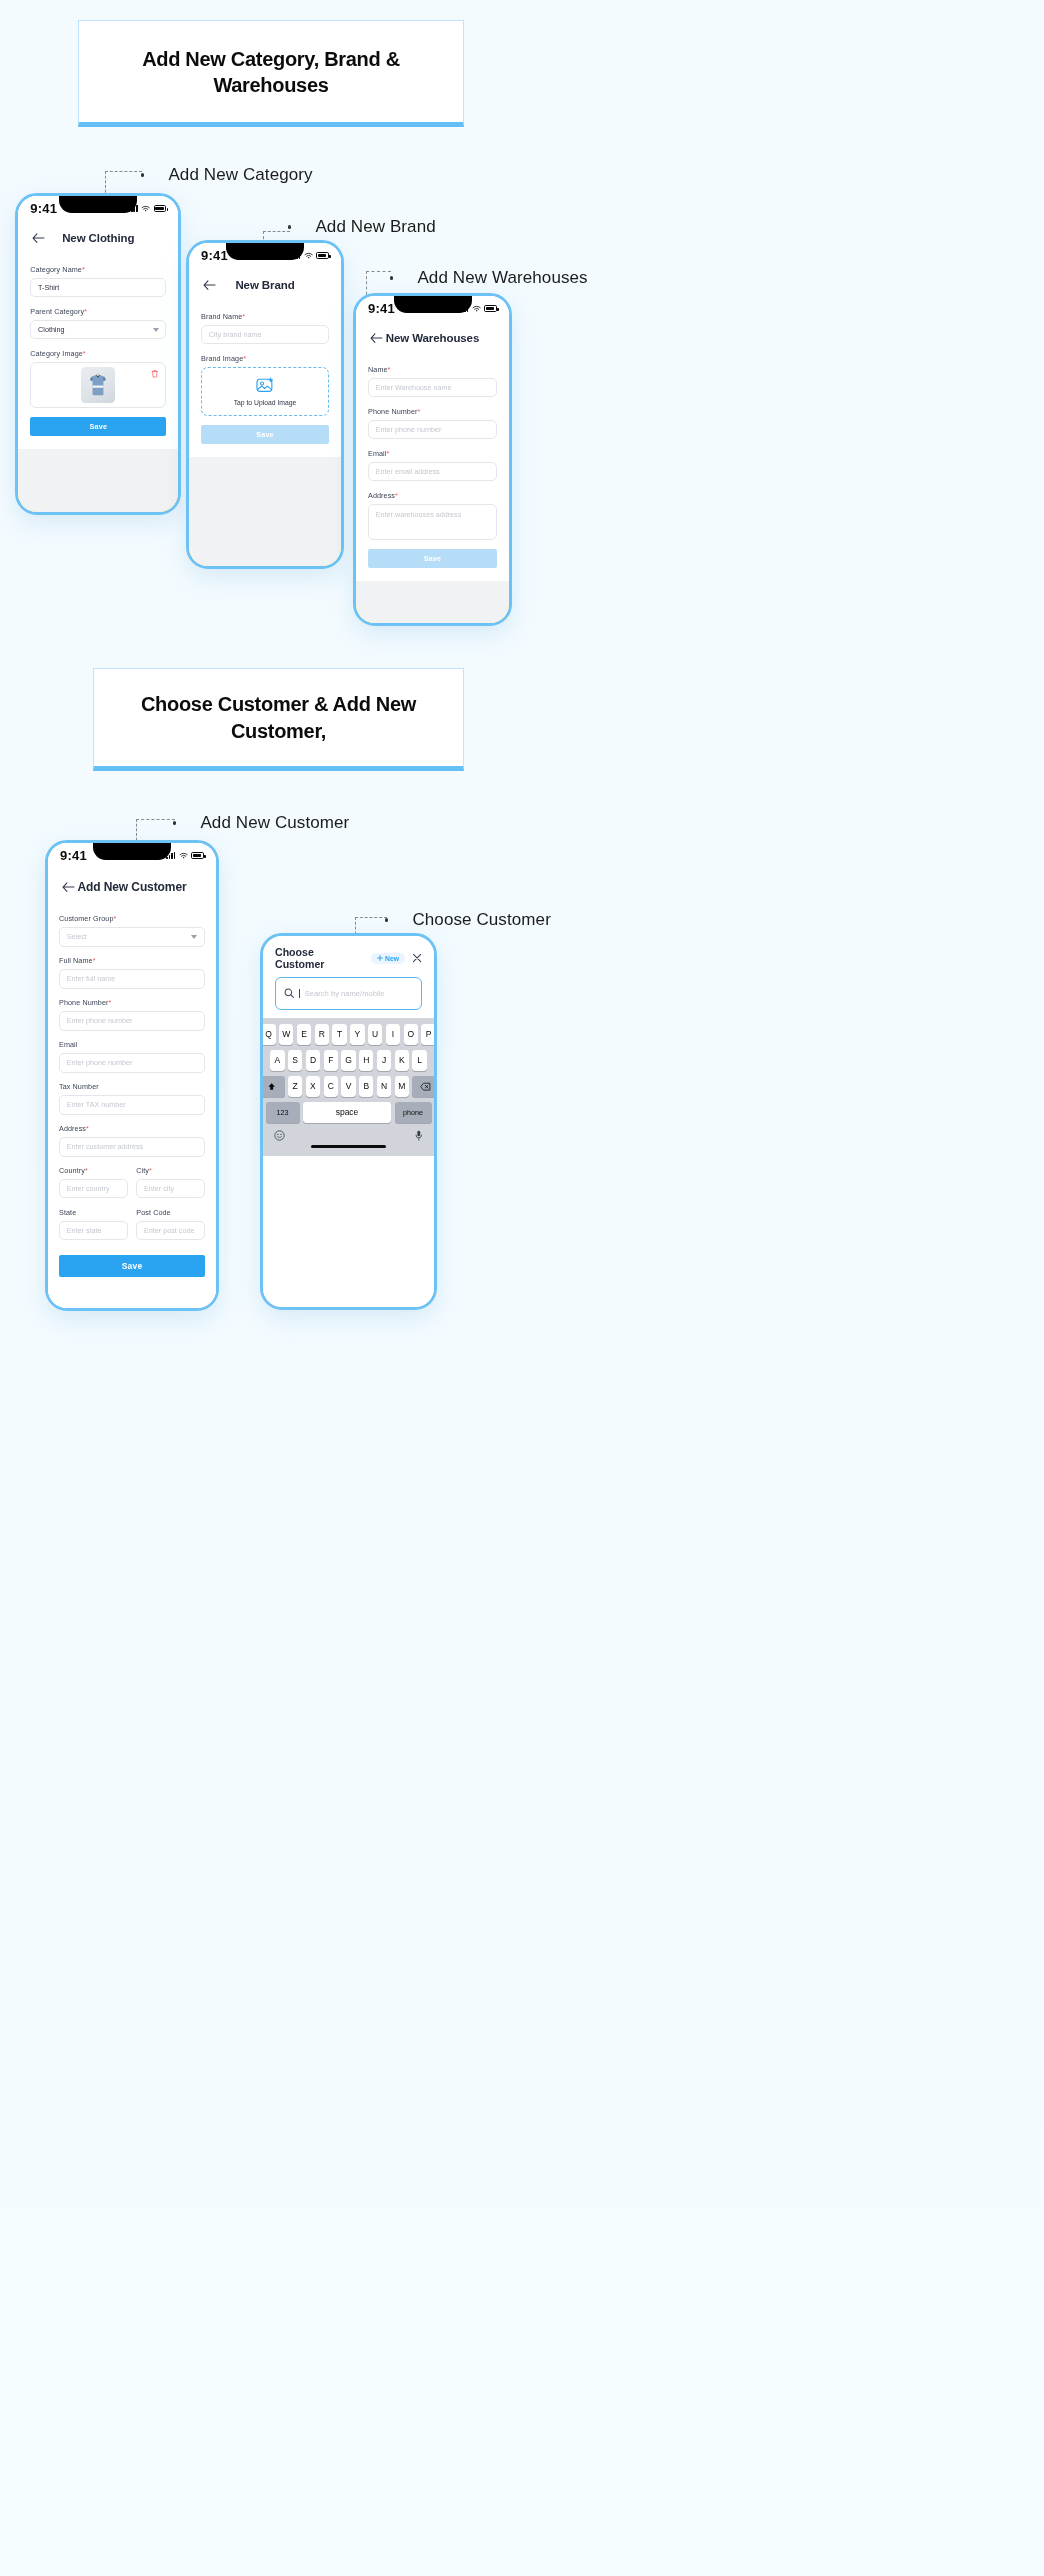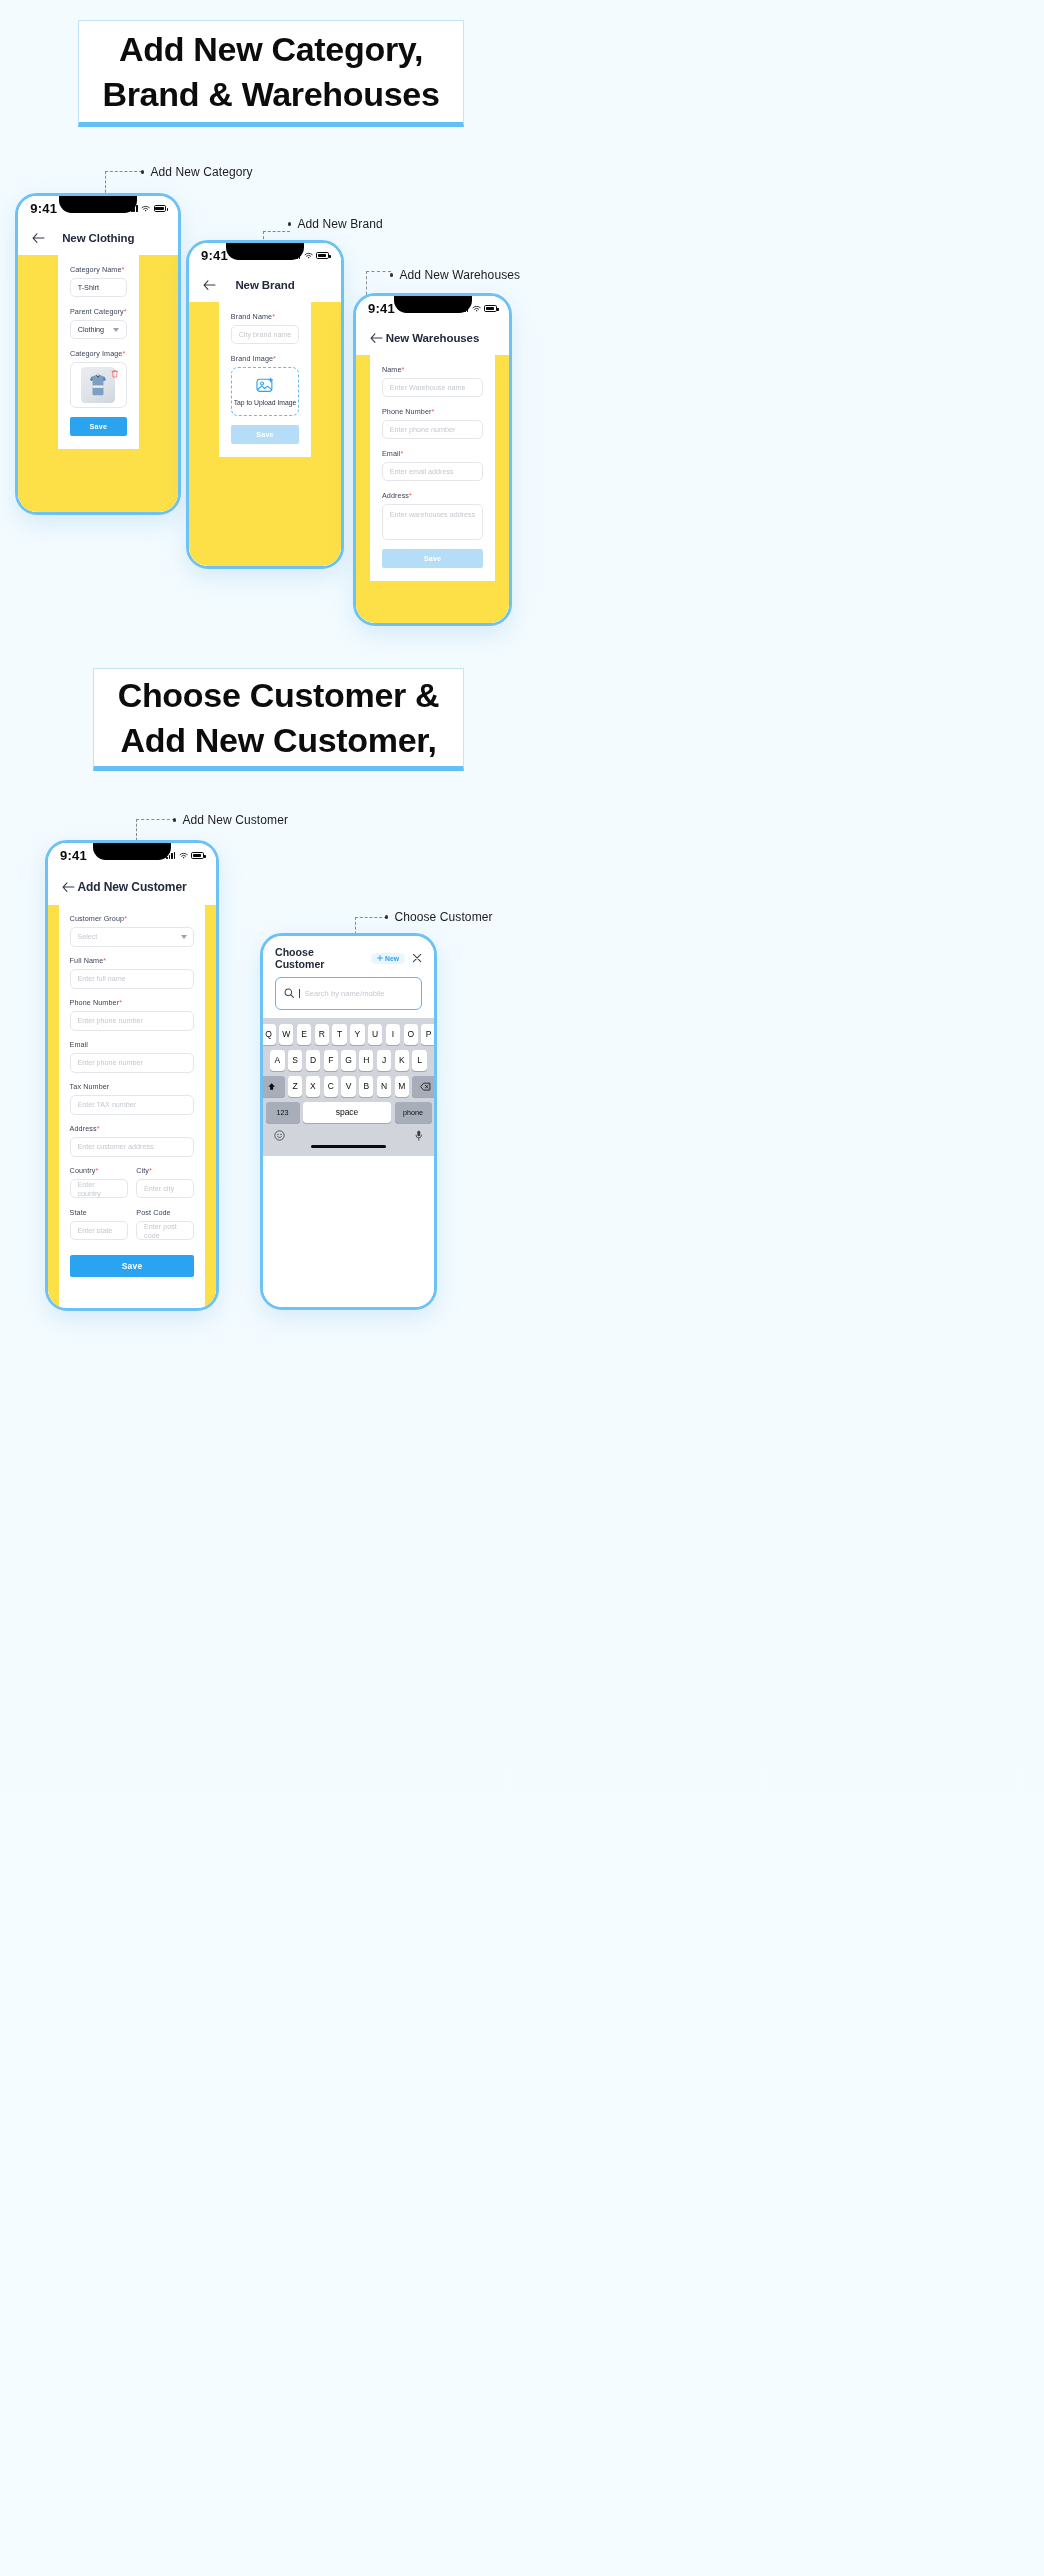--- a/index.html
+++ b/index.html
@@ -9,26 +9,26 @@
     font-family: "Liberation Sans", sans-serif;
     -webkit-font-smoothing: antialiased;
   }
   .page { position: relative; width: 1045px; height: 2576px; overflow: hidden;
           background: linear-gradient(180deg,#f4fbff 0%, #f3fbff 40%, #f5fcff 100%); }
 
   
   .banner { position: absolute; background: #ffffff; border: 0.8px solid #bfe4fb;
             border-bottom: 5.1px solid #63bff5; display: flex; align-items: center;
             justify-content: center; text-align: center; }
-  .banner .btext { font-size: 34px; font-weight: 700; color: #0c0c0c; line-height: 1.32;
+  .banner .btext { font-size: 20px; font-weight: 700; color: #0c0c0c; line-height: 1.32;
                    letter-spacing: -0.3px; padding: 0 15.3px; }
 
   
   .callout { position: absolute; display: flex; align-items: center; gap: 0; }
-  .callout .lbl { font-size: 12px; color: #1c1c1c; white-space: nowrap; letter-spacing: 0.1px; }
+  .callout .lbl { font-size: 17px; color: #1c1c1c; white-space: nowrap; letter-spacing: 0.1px; margin-left: 18px; }
   .callout .dot { width: 3.4px; height: 3.4px; border-radius: 50%; background: #333; margin-right: 6px; }
   .leader { position: absolute; border-left: 0.8px dashed #8a8a8a; border-top: 0.8px dashed #8a8a8a; }
 
   
   .phone { position: absolute; background: #ffffff; border: 3.4px solid #6cc2f5;
            border-radius: 22px; overflow: hidden;
            box-shadow: 0 8.5px 24px rgba(90,160,210,.18); }
   .phone .screen { position: absolute; inset: 0; background: #ffffff;
                    display: flex; flex-direction: column; }
 
@@ -46,21 +46,21 @@
   .batt::after { content:""; position:absolute; left:0.8px; top:0.8px; bottom:0.8px; right:1.7px; background:#0b0b0b; border-radius:0.8px;}
   .batt::before { content:""; position:absolute; right:-2.5px; top:2.1px; width:1.3px; height:2.5px; background:#0b0b0b; border-radius:0 0.8px 0.8px 0;}
 
   .navbar { height: 34px; flex: 0 0 34px; display: flex; align-items: center; gap: 0; padding: 0 12px;
             background: #fff; }
   .navbar .back { width: 17px; height: 17px; display: flex; align-items: center; justify-content: center;
                   color: #32394a; }
   .navbar .title { flex: 1; text-align: center; font-size: 11.5px; font-weight: 700; color: #232a3b;
                    margin-right: 17px; letter-spacing: -0.1px; }
 
-  .formwrap { flex: 1; background: #fde047; overflow: hidden; display: flex; flex-direction: column; align-items: center; }
+  .formwrap { flex: 1; background: #fde047; overflow: hidden; display: flex; flex-direction: column; }
   .formcard { background: #ffffff; padding: 9.3px 12px 13.6px; }
   .fgroup { margin-bottom: 9.3px; }
   .flabel { font-size: 7.2px; color: #3a4256; margin-bottom: 4.2px; letter-spacing: 0.1px; }
   .flabel .req { color: #f4545a; }
   .finput { height: 19.5px; border: 0.8px solid #e4e6ea; border-radius: 5.1px; background: #fff;
             display: flex; align-items: center; padding: 0 6.8px; font-size: 7.2px; color: #2c3245; }
   .finput.ph { color: #c3c7cf; }
   .finput.tall { height: 36px; align-items: flex-start; padding-top: 5.1px; }
   .finput .caret { margin-left: auto; width: 0; height: 0; border-left: 3.4px solid transparent;
                    border-right: 3.4px solid transparent; border-top: 4.2px solid #9aa0ac; }

